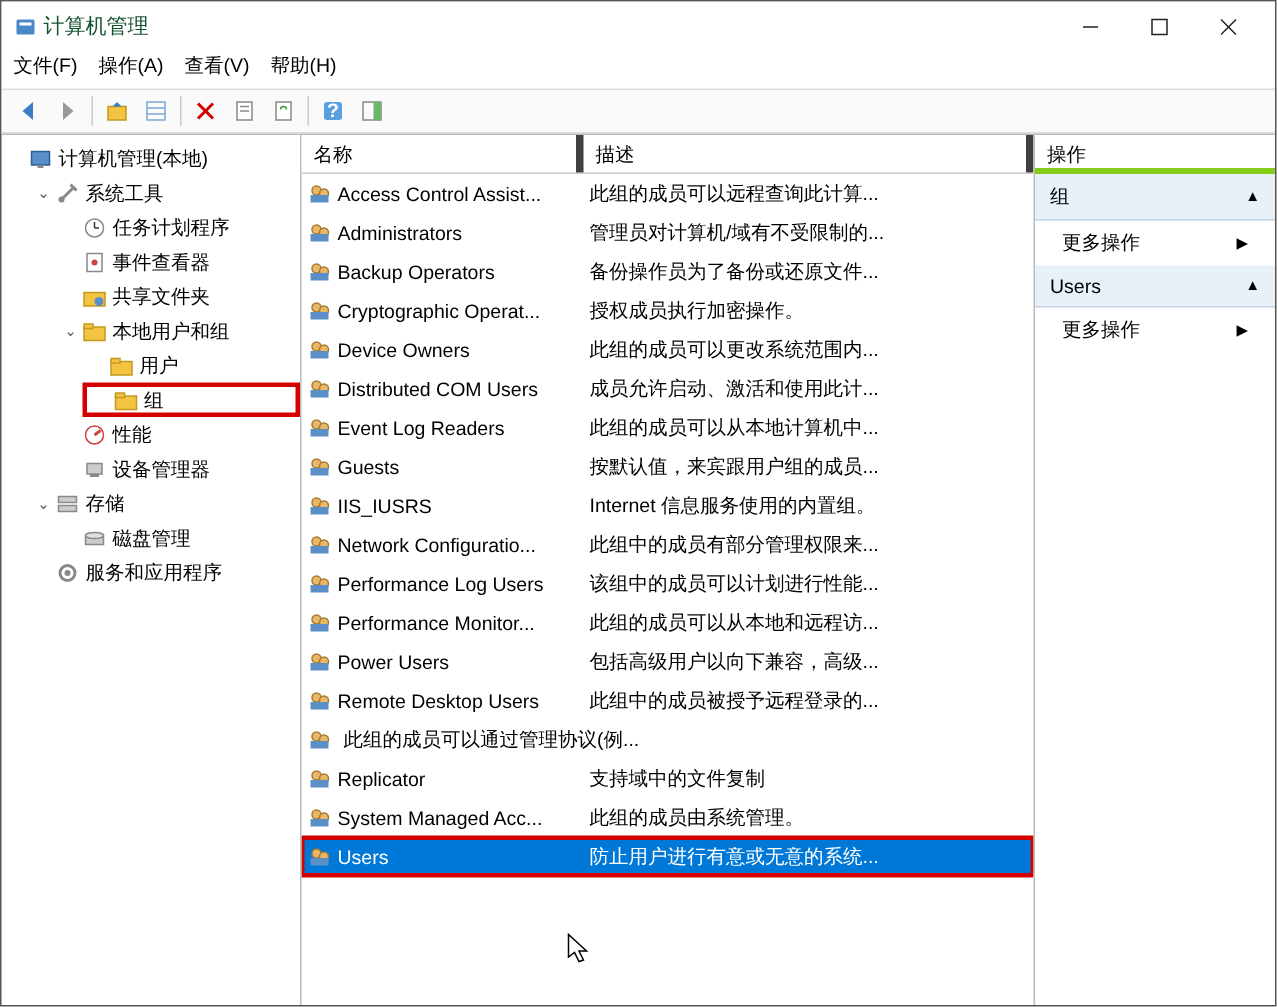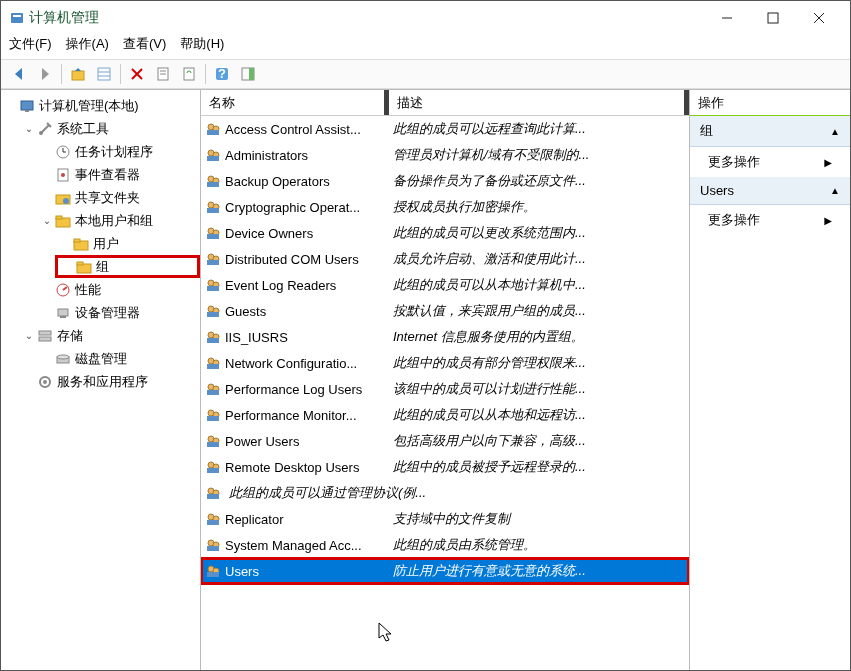--- a/index.html
+++ b/index.html
@@ -41,26 +41,26 @@
 .list-header { display: flex; height: 26px; border-bottom: 1px solid #ccc; background: #fff; }
 .list-header div { padding: 4px 8px; border-right: 5px solid #404040; }
 .col-name { width: 188px; }
 .col-desc { flex: 1; }
 
 
 .list-body { flex: 1; overflow: hidden; }
 .list-row { display: flex; align-items: center; height: 26px; cursor: pointer; }
 .list-row .icon { width: 20px; display: flex; align-items: center; justify-content: center; margin-left: 2px; }
 .list-row .name { width: 164px; padding-left: 2px; white-space: nowrap; overflow: hidden; text-overflow: ellipsis; }
-.list-row .desc { flex: 1; padding-left: 6px; white-space: nowrap; overflow: hidden; text-overflow: ellipsis; font-style: italic; }
+.list-row .desc { flex: 1; padding-left: 6px; white-space: nowrap; overflow: hidden; text-overflow: ellipsis; }
 .list-row.selected { background: #0078d7; color: #fff; }
 .list-row.selected.red-outline { outline: 3px solid #d40000; outline-offset: -2px; }
 
 
-.actions-header { height: 26px; padding: 4px 8px; border-bottom: 1px solid #84cc16; font-weight: normal; }
+.actions-header { height: 26px; padding: 4px 8px; border-bottom: 4px solid #84cc16; font-weight: normal; }
 .action-section { background: #e8f0f8; padding: 6px 10px; border-bottom: 1px solid #c4d5e8; display: flex; align-items: center; justify-content: space-between; cursor: pointer; }
 .action-item { padding: 6px 18px; display: flex; align-items: center; justify-content: space-between; cursor: pointer; }
 .action-item .arrow, .action-section .arrow { font-size: 10px; }
 
 
 .cursor { position: absolute; left: 378px; top: 622px; pointer-events: none; }
 
 
 .ico-folder { fill: #f5c342; stroke: #c29a1f; }
 .ico-redx { stroke: #d40000; stroke-width: 2; }

